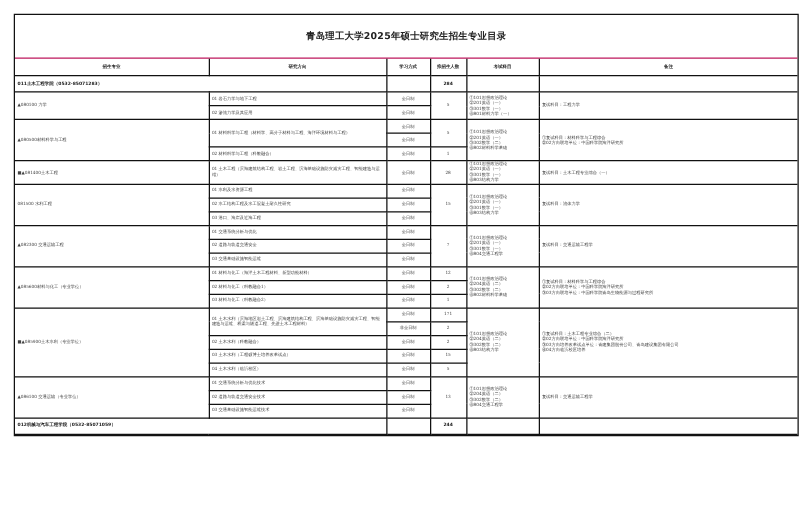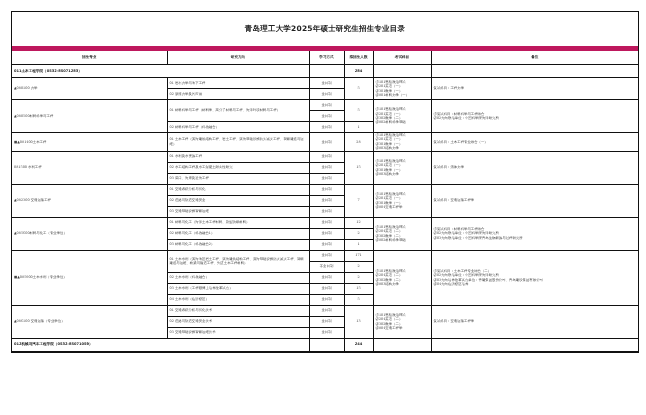--- a/index.html
+++ b/index.html
@@ -1,21 +1,21 @@
 <!DOCTYPE html>
 <html><head>
 <meta charset="utf-8">
 <style>
   html, body { margin:0; padding:0; background:#ffffff; }
   body { width:646px; height:415px; position:relative; overflow:hidden;
          font-family:"DejaVu Serif", serif; color:#222; }
   .sheet { position:absolute; left:11px; top:11px; width:626px; border:1px solid #111; }
   .title { height:34px; display:flex; align-items:center; justify-content:center;
            font-family:"DejaVu Sans", sans-serif; font-weight:bold; font-size:7.5px;
-           border-bottom:5px solid #be185d; letter-spacing:0.2px; }
+           border-bottom:1px solid #be185d; letter-spacing:0.2px; }
   table { width:100%; border-collapse:collapse; table-layout:fixed; }
   td, th { border:1px solid #111; padding:0 2px; font-size:3.4px; line-height:4.4px;
            vertical-align:middle; overflow:hidden; }
   th { font-family:"DejaVu Sans", sans-serif; font-weight:bold; font-size:3.6px; height:13px; text-align:center; }
   tr:first-child th { border-top:none; }
   th:first-child, td:first-child { border-left:none; }
   th:last-child, td:last-child { border-right:none; }
   .college td { height:12px; font-family:"DejaVu Sans", sans-serif; font-weight:bold; font-size:3.6px; }
   .center { text-align:center; }
   .dir td { height:10px; }

